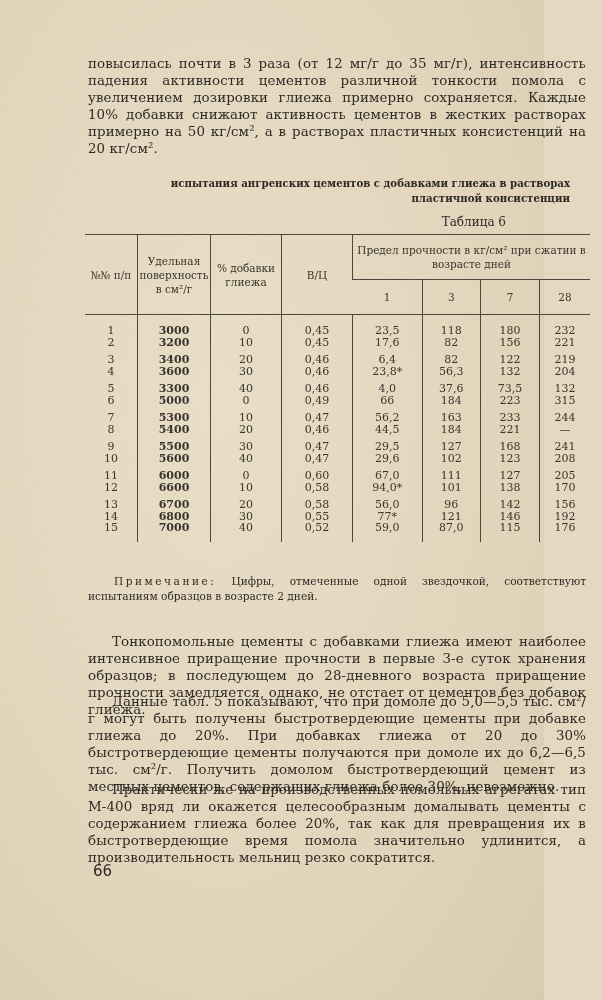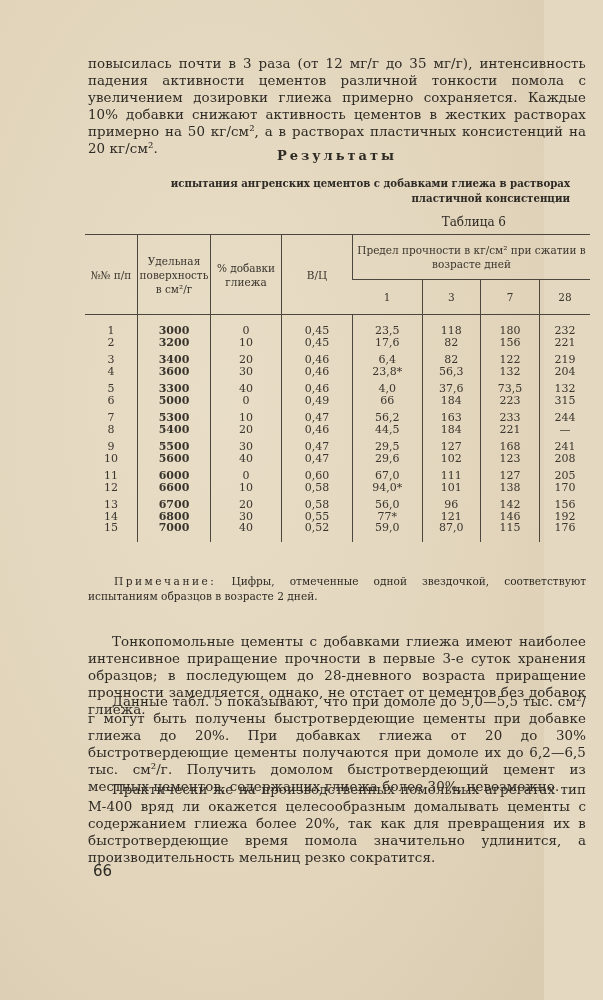--- a/index.html
+++ b/index.html
@@ -67,21 +67,20 @@
   .pagenum { position:absolute; left:93px; top:862px; font-size:15px; font-family:"DejaVu Sans", sans-serif; }
   .head-bold { font-weight:bold; }
 </style>
 </head>
 <body>
 
 <div class="page">
 
   <p class="para" id="p1">повысилась почти в 3 раза (от 12 мг/г до 35 мг/г), интенсивность падения активности цементов различной тонкости помола с увеличением дозировки глиежа примерно сохраняется. Каждые 10% добавки снижают активность цементов в жестких растворах примерно на 50 кг/см², а в растворах пластичных консистенций на 20 кг/см².</p>
 
-  <div class="title">Результаты</div>
   <div class="subtitle">испытания ангренских цементов с добавками глиежа в растворах пластичной консистенции</div>
   <div class="tabnum">Таблица 6</div>
 
   <table class="res">
     <thead>
       <tr>
         <th rowspan="2" style="width:52px" class="head-bold">№№ п/п</th>
         <th rowspan="2" style="width:72px">Удельная поверхность в см²/г</th>
         <th rowspan="2" style="width:70px">% добавки глиежа</th>
         <th rowspan="2" style="width:70px">В/Ц</th>

